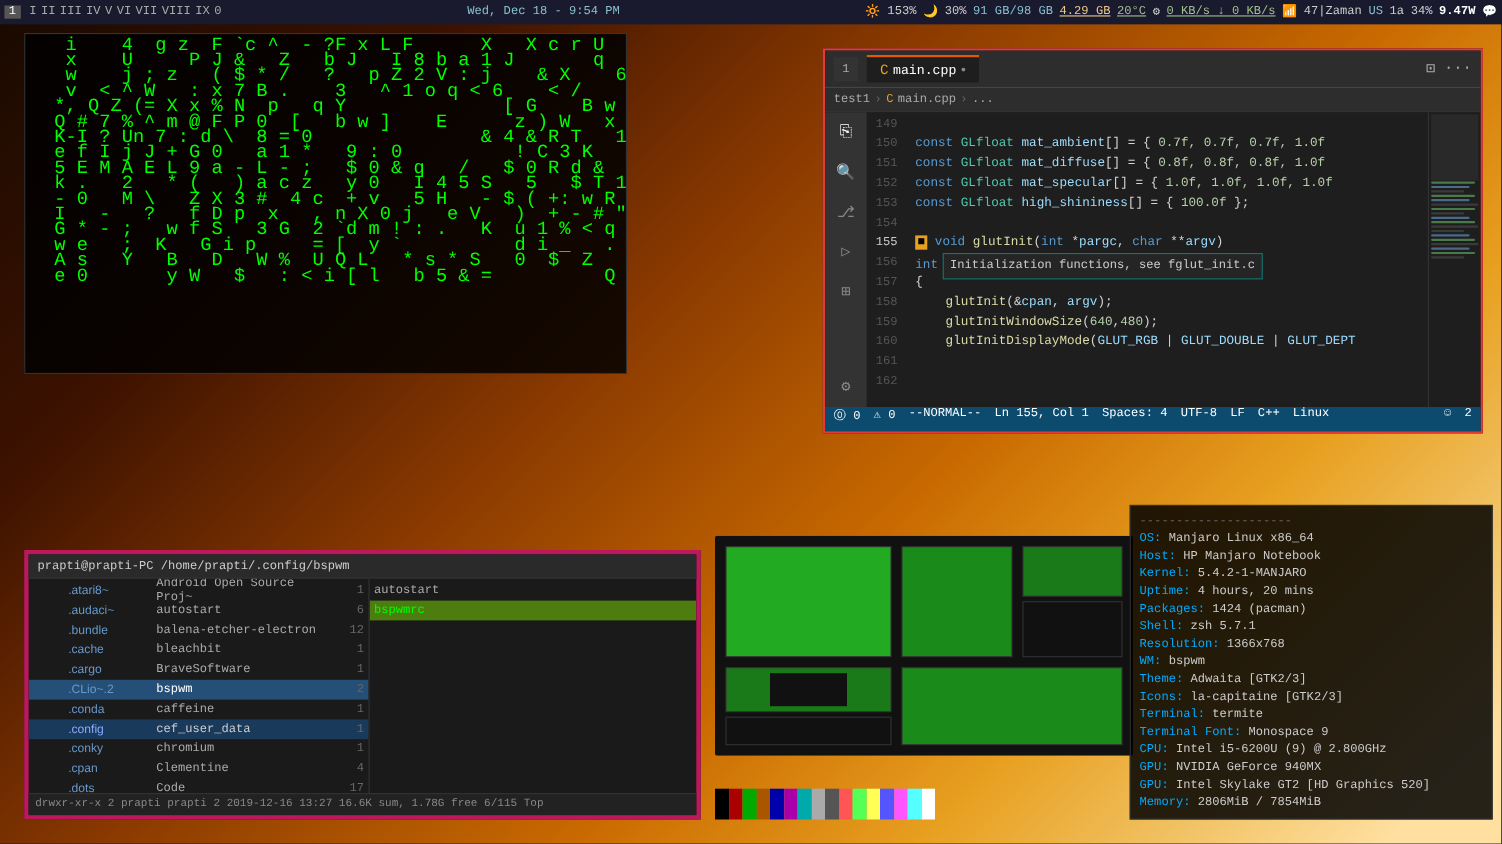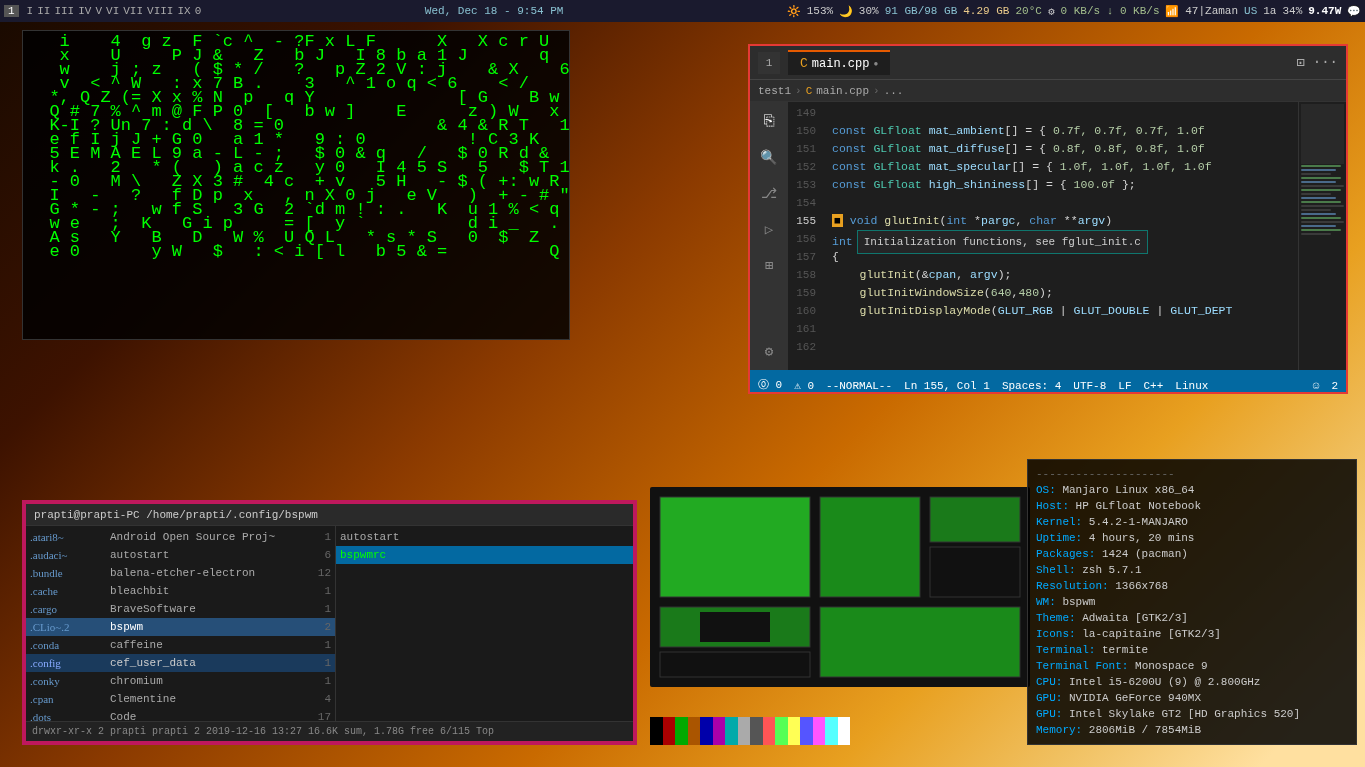--- a/index.html
+++ b/index.html
@@ -27,22 +27,22 @@
       top: 0;
       left: 0;
       z-index: 100;
     }
     .topbar-left { display: flex; gap: 8px; align-items: center; }
     .topbar-left .ws-num { color: #fff; background: #555; padding: 0 4px; }
     .topbar-workspaces { display: flex; gap: 4px; color: #aaa; font-size: 11px; }
     .topbar-center { color: #88c0d0; font-size: 11px; }
     .topbar-right { display: flex; gap: 6px; align-items: center; font-size: 11px; }
     .topbar-right span { color: #ccc; }
-    .topbar-right .green { color: #a3be8c; }
-    .topbar-right .yellow { color: #ebcb8b; }
+    .topbar-right .green { color: #a3be8c; text-decoration: underline; }
+    .topbar-right .yellow { color: #ebcb8b; text-decoration: underline; }
     .topbar-right .cyan { color: #88c0d0; }
     .topbar-right .bright { color: #fff; font-weight: bold; }
 
     
     #bg-anime {
       position: absolute;
       top: 22px;
       left: 0;
       width: 1365px;
       height: 745px;
@@ -211,23 +211,23 @@
       background: #3a3a3a;
       border-radius: 1px;
     }
     .minimap-line.ml1 { width: 40px; background: #4a7a4a; }
     .minimap-line.ml2 { width: 35px; background: #4a6a8a; }
     .minimap-line.ml3 { width: 30px; }
     .minimap-highlight { height: 60px; background: rgba(255,255,255,0.05); margin: 0; }
 
     #editor-statusbar {
       height: 22px;
-      background: #0369a1;
-      display: flex;
-      align-items: flex-end;
+      background: #0c4a6e;
+      display: flex;
+      align-items: flex-start;
       padding: 0 8px;
       font-size: 11px;
       color: #fff;
       gap: 12px;
     }
     .status-item { white-space: nowrap; }
 
     
     #file-manager {
       position: absolute;
@@ -265,37 +265,37 @@
     .fm-row {
       display: flex;
       align-items: center;
       height: 18px;
       padding: 0 4px;
       font-size: 11px;
       color: #aaa;
       cursor: pointer;
     }
     .fm-row.selected { background: #264f78; color: #fff; }
-    .fm-col1 { width: 80px; color: #69c; font-family: Liberation Serif, serif; }
+    .fm-col1 { width: 80px; color: #69c; font-family: Liberation Sans, sans-serif; margin-left: 32px; }
     .fm-col2 { flex: 1; color: #aaa; }
     .fm-col3 { width: 30px; text-align: right; color: #666; }
     #fm-right {
       flex: 1;
       padding: 2px 0;
       overflow: hidden;
     }
     .fm-file-row {
       display: flex;
       align-items: center;
       height: 18px;
       padding: 0 4px;
       font-size: 11px;
       cursor: pointer;
     }
-    .fm-file-row.selected-green { background: #0369a1; }
+    .fm-file-row.selected-green { background: #4d7c0f; }
     .fm-file-name { color: #aaa; flex: 1; }
     .fm-file-name.green { color: #00ff00; }
     #fm-statusbar {
       height: 20px;
       background: #222;
       display: flex;
       align-items: center;
       padding: 0 6px;
       font-size: 10px;
       color: #888;
@@ -621,21 +621,21 @@
 </div>
 
 <div id="sysinfo">
   <div class="sysinfo-line">
     <span class="dash">---------------------</span>
   </div>
   <div class="sysinfo-line">
     <span class="label">OS: </span><span class="value">Manjaro Linux x86_64</span>
   </div>
   <div class="sysinfo-line">
-    <span class="label">Host: </span><span class="value">HP GLfloat Notebook</span>
+    <span class="label">Host: </span><span class="value">HP Manjaro Notebook</span>
   </div>
   <div class="sysinfo-line">
     <span class="label">Kernel: </span><span class="value">5.4.2-1-MANJARO</span>
   </div>
   <div class="sysinfo-line">
     <span class="label">Uptime: </span><span class="value">4 hours, 20 mins</span>
   </div>
   <div class="sysinfo-line">
     <span class="label">Packages: </span><span class="value">1424 (pacman)</span>
   </div>

